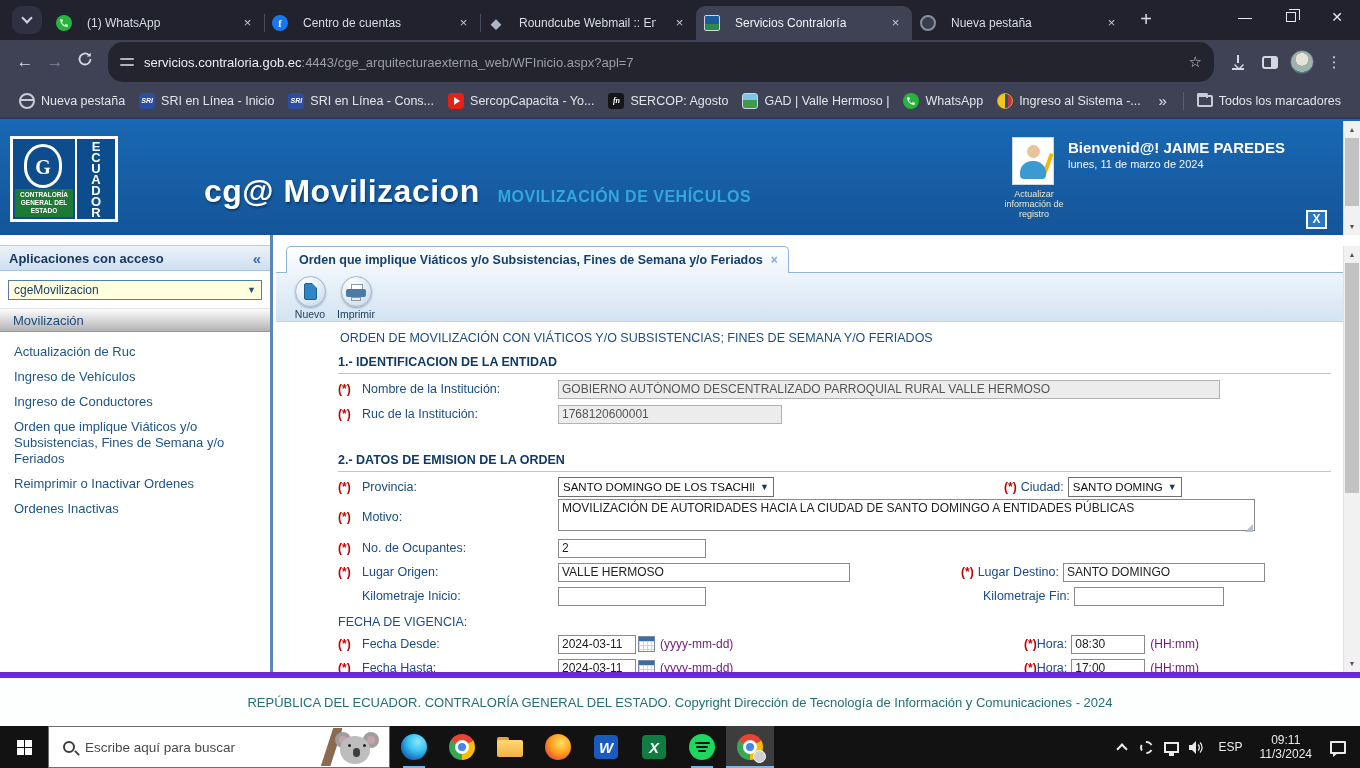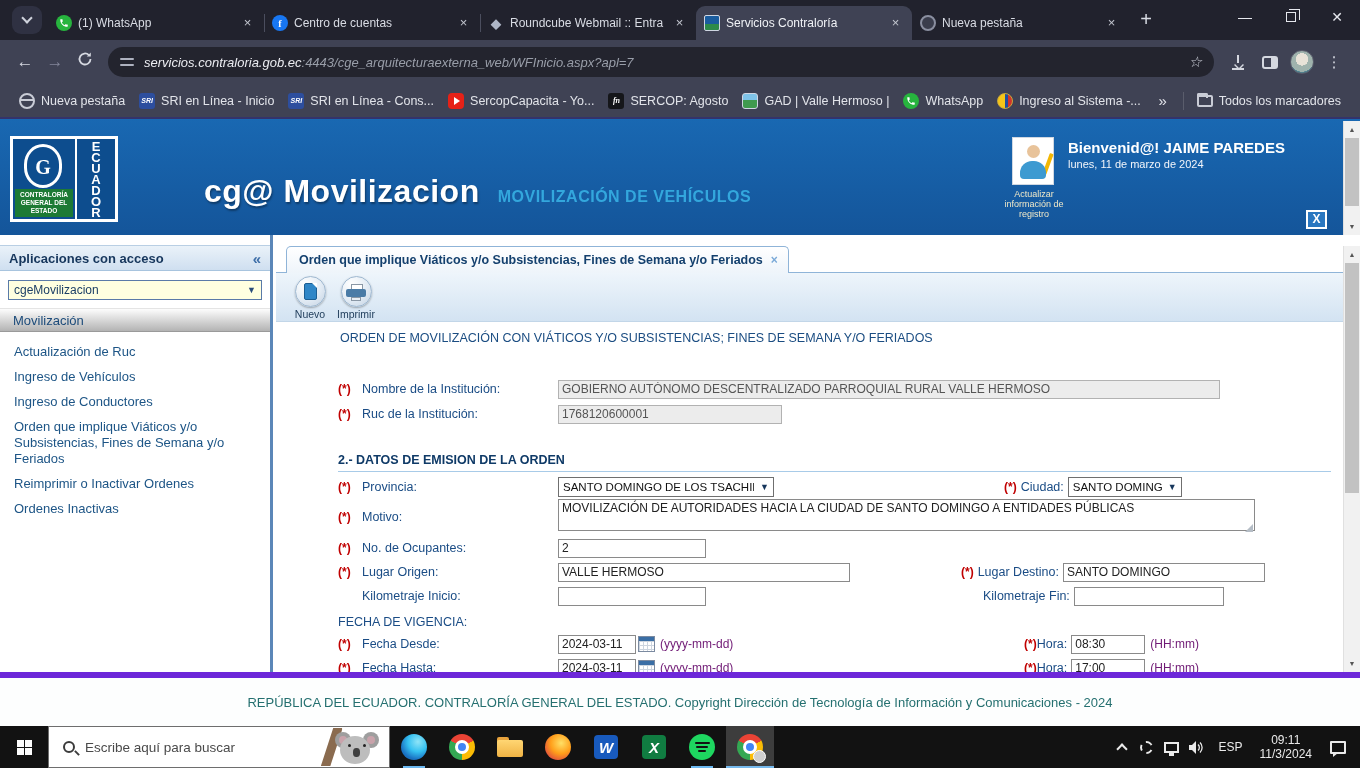--- a/index.html
+++ b/index.html
@@ -3,21 +3,21 @@
 <meta charset="utf-8">
 <style>
   * { margin:0; padding:0; box-sizing:border-box; }
   html,body { width:1360px; height:768px; overflow:hidden; font-family:"Liberation Sans", sans-serif; }
   #screen { position:relative; width:1360px; height:768px; background:#fff; }
 
   
   .tabstrip { height:40px; background:#21222d; display:flex; align-items:flex-end; padding-left:6px; }
   .tabsearch { width:30px; height:28px; margin:6px 6px; border-radius:9px; background:#2f3142; display:grid; place-items:center; }
   .chev-dn { width:8px; height:8px; border-right:2px solid #cfd2dc; border-bottom:2px solid #cfd2dc; transform:rotate(45deg); margin-top:-4px; }
-  .tab { width:216px; height:34px; display:flex; align-items:center; gap:6px; padding:0 8px; color:#d9dce4; font-size:12px; position:relative; }
+  .tab { width:216px; height:34px; display:flex; align-items:center; gap:15px; padding:0 8px; color:#d9dce4; font-size:12px; position:relative; }
   .tab + .tab::before { content:""; position:absolute; left:0; top:8px; bottom:8px; width:1px; background:#4b4e5e; }
   .tab.active { background:#3f4254; border-radius:9px 9px 0 0; color:#f0f2f6; }
   .tab.active::before, .tab.active + .tab::before { display:none; }
   .tab .t-title { flex:1; white-space:nowrap; overflow:hidden; }
   .tab .t-close { width:17px; height:17px; border-radius:50%; text-align:center; line-height:15px; font-size:13px; color:#c3c6cf; flex:0 0 auto; }
   .fav { width:16px; height:16px; border-radius:50%; flex:0 0 auto; display:grid; place-items:center; font-size:10px; font-weight:bold; color:#fff; }
   .fav-wa { background:#27b43e; }
   .fav-wa svg { width:10px; height:10px; }
   .fav-fb { background:#1877f2; font-family:"Liberation Serif", serif; }
   .fav-rc { background:transparent; color:#aeb6c6; font-size:13px; }
@@ -25,21 +25,21 @@
   .fav-nt { border:2px solid #8a8fa0; background:#3a3d4c; }
   .newtab-btn { align-self:center; color:#d9dce4; font-size:20px; width:28px; height:28px; text-align:center; line-height:26px; margin-left:4px; }
   .wincontrols { margin-left:auto; display:flex; align-self:flex-start; }
   .wc { width:46px; height:34px; display:grid; place-items:center; color:#e6e8ee; font-size:14px; }
   .wc-restore { width:10px; height:10px; border:1px solid #e6e8ee; position:relative; }
   .wc-restore::before { content:""; position:absolute; left:2px; top:-4px; width:10px; height:10px; border:1px solid #e6e8ee; border-left:none; border-bottom:none; }
 
   .btoolbar { height:44px; background:#3f4254; display:flex; align-items:center; padding:0 10px; }
   .nav-btn { width:30px; height:30px; text-align:center; line-height:30px; color:#d5d8e0; font-size:17px; flex:0 0 auto; }
   .nav-btn.dim { color:#83869a; }
-  .urlbar { flex:1; height:30px; background:#23242e; border-radius:15px; display:flex; align-items:center; padding:0 12px; margin:0 8px; font-size:13px;font-style:italic; }
+  .urlbar { flex:1; height:40px; background:#23242e; border-radius:15px; display:flex; align-items:center; padding:0 12px; margin:0 8px; font-size:13px; }
   .tune-ic { width:14px; height:12px; margin-right:10px; position:relative; }
   .tune-ic::before, .tune-ic::after { content:""; position:absolute; left:0; right:0; height:2px; background:#aeb2bf; border-radius:1px; }
   .tune-ic::before { top:2px; } .tune-ic::after { bottom:2px; }
   .url-host { color:#ecedf2; }
   .url-rest { color:#999ea9; flex:1; white-space:nowrap; overflow:hidden; }
   .star { color:#c9ccd6; font-size:15px; margin-left:8px; }
   .act-ic { width:32px; height:30px; display:grid; place-items:center; color:#d5d8e0; flex:0 0 auto; }
   .dl-ic { width:14px; height:14px; position:relative; }
   .dl-ic::before { content:""; position:absolute; left:6px; top:0; width:2px; height:8px; background:#d5d8e0; }
   .dl-ic::after { content:""; position:absolute; left:3px; top:5px; width:8px; height:8px; border-right:2px solid #d5d8e0; border-bottom:2px solid #d5d8e0; transform:rotate(45deg) scale(.7); }
@@ -414,20 +414,21 @@
                   <i class="tray"></i>
                 </i>
               </div>
             <div class="tool-label">Imprimir</div>
           </div>
         </div>
 
         <div class="form">
           <div class="f-title">ORDEN DE MOVILIZACIÓN CON VIÁTICOS Y/O SUBSISTENCIAS; FINES DE SEMANA Y/O FERIADOS</div>
 
+          <div class="f-sec f-sec1">1.- IDENTIFICACION DE LA ENTIDAD</div>
 
           <div class="frow r-nombre">
             <span class="req">(*)</span>
             <span class="flabel">Nombre de la Institución:</span>
             <input class="fin ro" style="width: 662px;" readonly="" value="GOBIERNO AUTÓNOMO DESCENTRALIZADO PARROQUIAL RURAL VALLE HERMOSO">
           </div>
           <div class="frow r-ruc">
             <span class="req">(*)</span>
             <span class="flabel">Ruc de la Institución:</span>
             <input class="fin ro" style="width: 224px;" readonly="" value="1768120600001">

